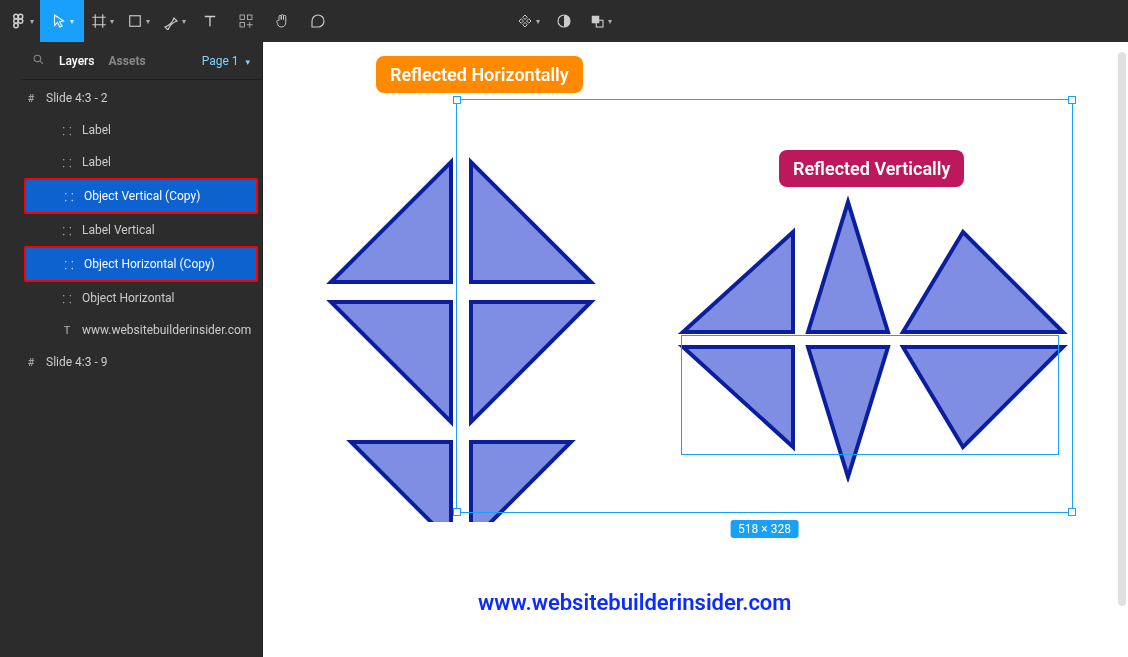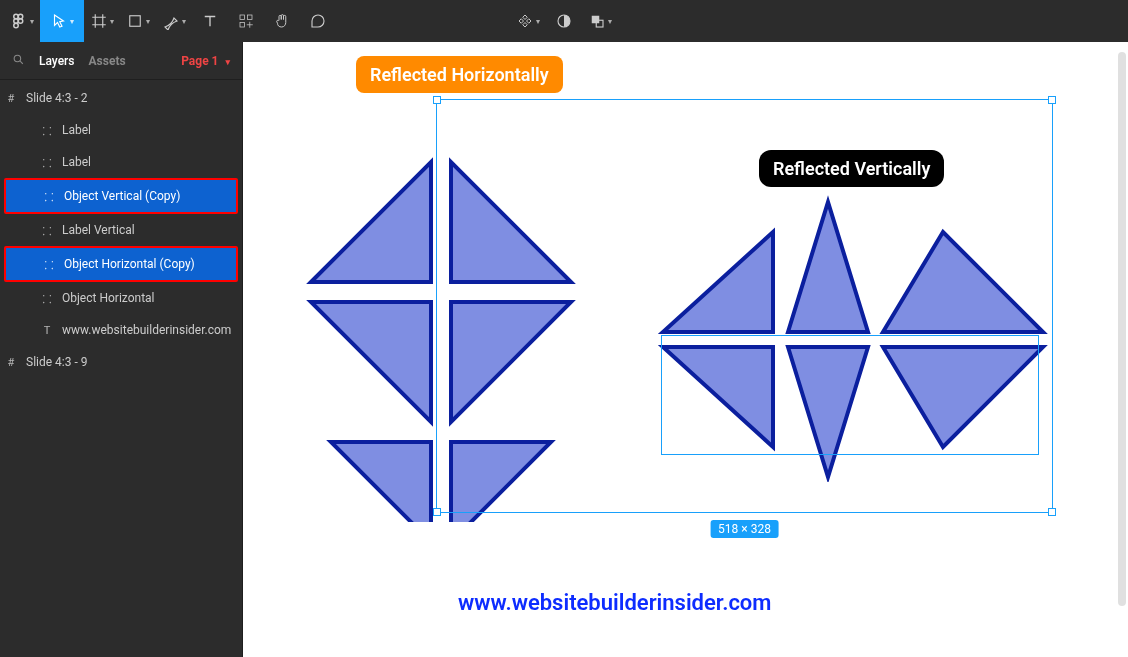--- a/index.html
+++ b/index.html
@@ -47,20 +47,21 @@
     transform: translateX(-50%);
     height: 42px;
     display: flex;
   }
 
   
   .body {
     flex: 1;
     display: flex;
     overflow: hidden;
+    padding-left: 20px;
   }
 
   
   .panel {
     width: 243px;
     background: #2c2c2c;
     color: #ccc;
     font-size: 12px;
     display: flex;
     flex-direction: column;
@@ -69,22 +70,21 @@
   .panel-head {
     height: 38px;
     display: flex;
     align-items: center;
     padding: 0 12px;
     gap: 14px;
     border-bottom: 1px solid #1f1f1f;
   }
   .panel-head .page {
     margin-left: auto;
-    color: #ef4444;
-    font-weight: bold;
+    color: #7dd3fc;
   }
   .panel-head .tab { cursor: pointer; }
   .panel-head .tab.active { color: #fff; font-weight: 500; }
   .panel-head .tab.muted { color: #888; font-weight: bold; }
   .panel-head .search-ico { color: #888; }
 
   .layers {
     padding: 2px 0;
   }
   .layer-row {
@@ -133,21 +133,21 @@
   
   .pill {
     position: absolute;
     padding: 8px 14px;
     border-radius: 8px;
     font-weight: 600;
     font-size: 18px;
     color: #fff;
   }
   .pill.orange { background: #ff8a00; }
-  .pill.blue { background: #000000; border-radius: 12px; }
+  .pill.blue { background: #be185d; }
 
   
   .shape {
     position: absolute;
     fill: #7f8ee2;
     stroke: #0b1f9e;
     stroke-width: 4;
     stroke-linejoin: miter;
   }
 

